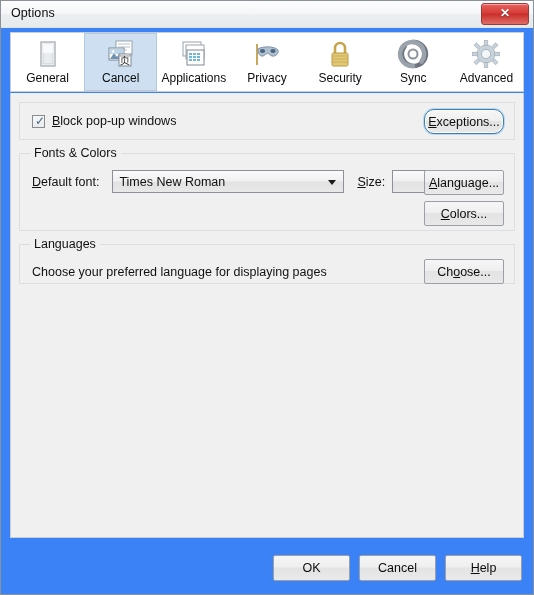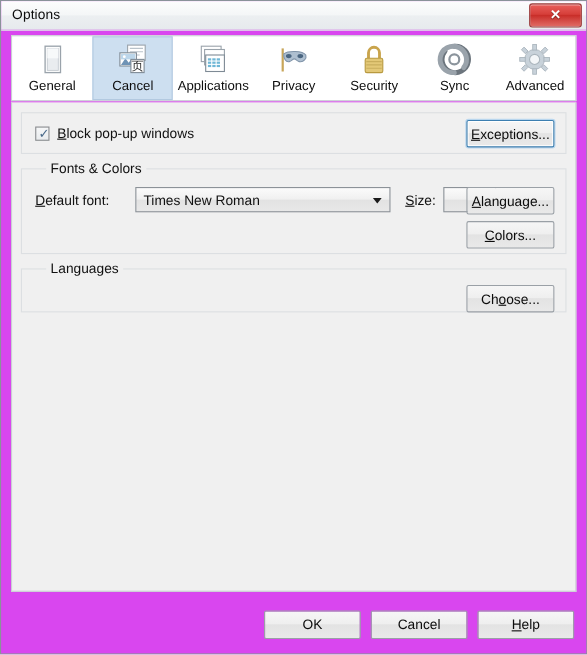--- a/index.html
+++ b/index.html
@@ -9,21 +9,21 @@
   }
   body {
     font-family: "Liberation Sans", sans-serif;
     -webkit-font-smoothing: antialiased;
   }
   #window {
     position: relative;
     width: 534px;
     height: 595px;
     box-sizing: border-box;
-    background: #d946ef;
+    background: #3b82f6;
     border: 1px solid #8a9299;
     overflow: hidden;
   }
   
   #titlebar {
     position: relative;
     height: 26px;
     background: linear-gradient(to bottom, #fdfdfd 0%, #f4f6f7 48%, #eceff1 52%, #e6eaed 100%);
     border-bottom: 1px solid #dfe3e6;
   }
@@ -111,21 +111,21 @@
   .groupbox {
     position: relative;
     border: 1px solid #dcdfe2;
     background: transparent;
     box-sizing: border-box;
     margin-bottom: 13px;
   }
   .groupbox > .legend {
     position: absolute;
     top: -8px;
-    left: 22px;
+    left: 10px;
     background: #f0f0f0;
     padding: 0 4px;
     font-size: 12.5px;
     color: #111;
     white-space: nowrap;
   }
   .groupbox.nolegend { padding: 0; }
 
   
   #popup-group {
@@ -185,20 +185,21 @@
   .btn.focused {
     border: 1px solid #3c7fb1;
     box-shadow: 0 0 0 1px #b9d6ee, inset 0 0 0 1px #ffffff;
   }
 
   #exceptions-btn {
     position: absolute;
     right: 10px;
     top: 6px;
     width: 80px;
+    border-radius: 10px;
   }
 
   
   #fonts-group {
     height: 78px;
   }
   #font-row {
     position: absolute;
     left: 12px;
     top: 16px;
@@ -233,21 +234,21 @@
     right: 7px;
     top: 50%;
     margin-top: -2px;
     width: 0; height: 0;
     border-left: 4px solid transparent;
     border-right: 4px solid transparent;
     border-top: 5px solid #1a1a1a;
   }
   #font-combo {
     width: 232px;
-    margin-left: 24px;
+    margin-left: 13px;
   }
   #size-combo {
     width: 48px;
     margin-left: 7px;
     justify-content: flex-end;
   }
   #size-label { margin-left: 13px; }
   #advanced-btn {
     position: absolute;
     right: 10px;
@@ -281,21 +282,21 @@
 
   
   #footer {
     position: absolute;
     right: 11px;
     bottom: 13px;
     display: flex;
     gap: 9px;
   }
   #footer .btn {
-    width: 88px;
+    width: 77px;
     height: 26px;
   }
 
   
   .icn { position: absolute; left: 0; top: 0; width: 32px; height: 32px; }
 </style>
 </head>
 <body>
 
 <div id="window">
@@ -447,20 +448,21 @@
           <span class="ctext">16</span>
           <span class="carrow"></span>
         </div>
       </div>
       <button class="btn" id="advanced-btn"><u>A</u><span>language...</span></button>
       <button class="btn" id="colors-btn"><u>C</u><span>olors...</span></button>
     </div>
 
     <div class="groupbox" id="lang-group">
       <div class="legend">Languages</div>
+      <div id="lang-text">Choose your preferred language for displaying pages</div>
       <button class="btn" id="choose-btn"><span>Ch</span><u>o</u><span>ose...</span></button>
     </div>
 
   </div>
 
   <div id="footer">
     <button class="btn">OK</button>
     <button class="btn">Cancel</button>
     <button class="btn"><u>H</u><span>elp</span></button>
   </div>

